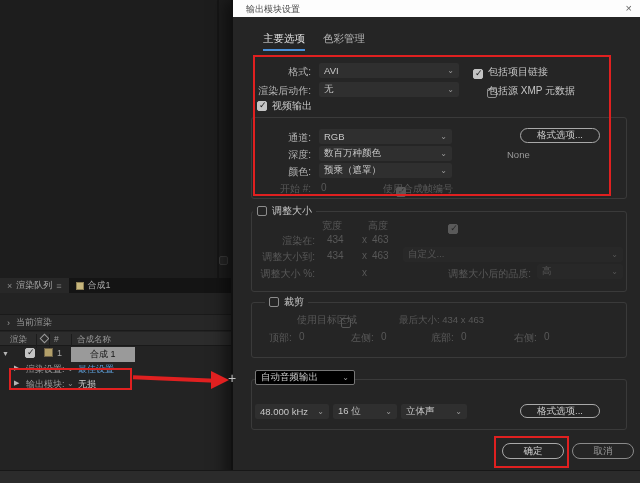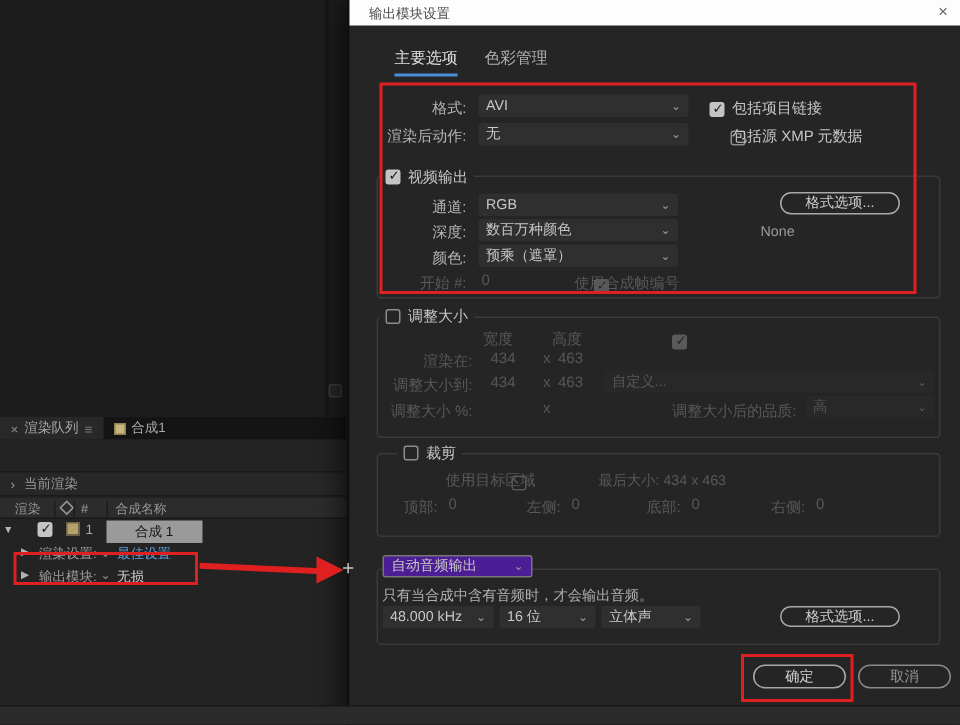--- a/index.html
+++ b/index.html
@@ -152,21 +152,21 @@
   <span class="abs lbl" style="left:0;top:84px;width:78px;">渲染后动作:</span>
   <div class="abs dd" style="left:86px;top:82px;width:140px;">
     <span class="dv">无</span>
     <span class="dc">⌄</span>
   </div>
   <span class="abs cb off" style="left:240px;top:84px;"></span>
   <span class="abs txt" style="left:255px;top:84px;">包括源 XMP 元数据</span>
 
   
   <div class="abs group" style="left:18px;top:117px;width:376px;height:82px;"></div>
-  <div class="abs gtitle" style="left:20px;top:111px;">
+  <div class="abs gtitle" style="left:20px;top:99px;">
     <span class="cb on"></span>
     <span class="gt">视频输出</span>
   </div>
   <span class="abs lbl" style="left:0;top:131px;width:78px;">通道:</span>
   <div class="abs dd" style="left:86px;top:129px;width:133px;">
     <span class="dv">RGB</span>
     <span class="dc">⌄</span>
   </div>
   <div class="abs pill" style="left:287px;top:128px;width:80px;">
     <span>格式选项...</span>
@@ -232,25 +232,24 @@
   <span class="abs txt dim" style="left:66px;top:331px;">0</span>
   <span class="abs txt dim" style="left:118px;top:331px;">左侧:</span>
   <span class="abs txt dim" style="left:148px;top:331px;">0</span>
   <span class="abs txt dim" style="left:198px;top:331px;">底部:</span>
   <span class="abs txt dim" style="left:228px;top:331px;">0</span>
   <span class="abs txt dim" style="left:281px;top:331px;">右侧:</span>
   <span class="abs txt dim" style="left:311px;top:331px;">0</span>
 
   
   <div class="abs group" style="left:18px;top:379px;width:376px;height:51px;"></div>
-  <div class="abs dd outlined" style="left:22px;top:370px;width:100px;background:#4c1d95;">
+  <div class="abs dd outlined" style="left:22px;top:370px;width:100px;background:#000000;">
     <span class="dv">自动音频输出</span>
     <span class="dc">⌄</span>
   </div>
-  <span class="abs small" style="left:22px;top:391px;color:#b0b0b0;">只有当合成中含有音频时，才会输出音频。</span>
   <div class="abs dd" style="left:22px;top:404px;width:74px;">
     <span class="dv">48.000 kHz</span>
     <span class="dc">⌄</span>
   </div>
   <div class="abs dd" style="left:100px;top:404px;width:64px;">
     <span class="dv">16 位</span>
     <span class="dc">⌄</span>
   </div>
   <div class="abs dd" style="left:168px;top:404px;width:66px;">
     <span class="dv">立体声</span>

